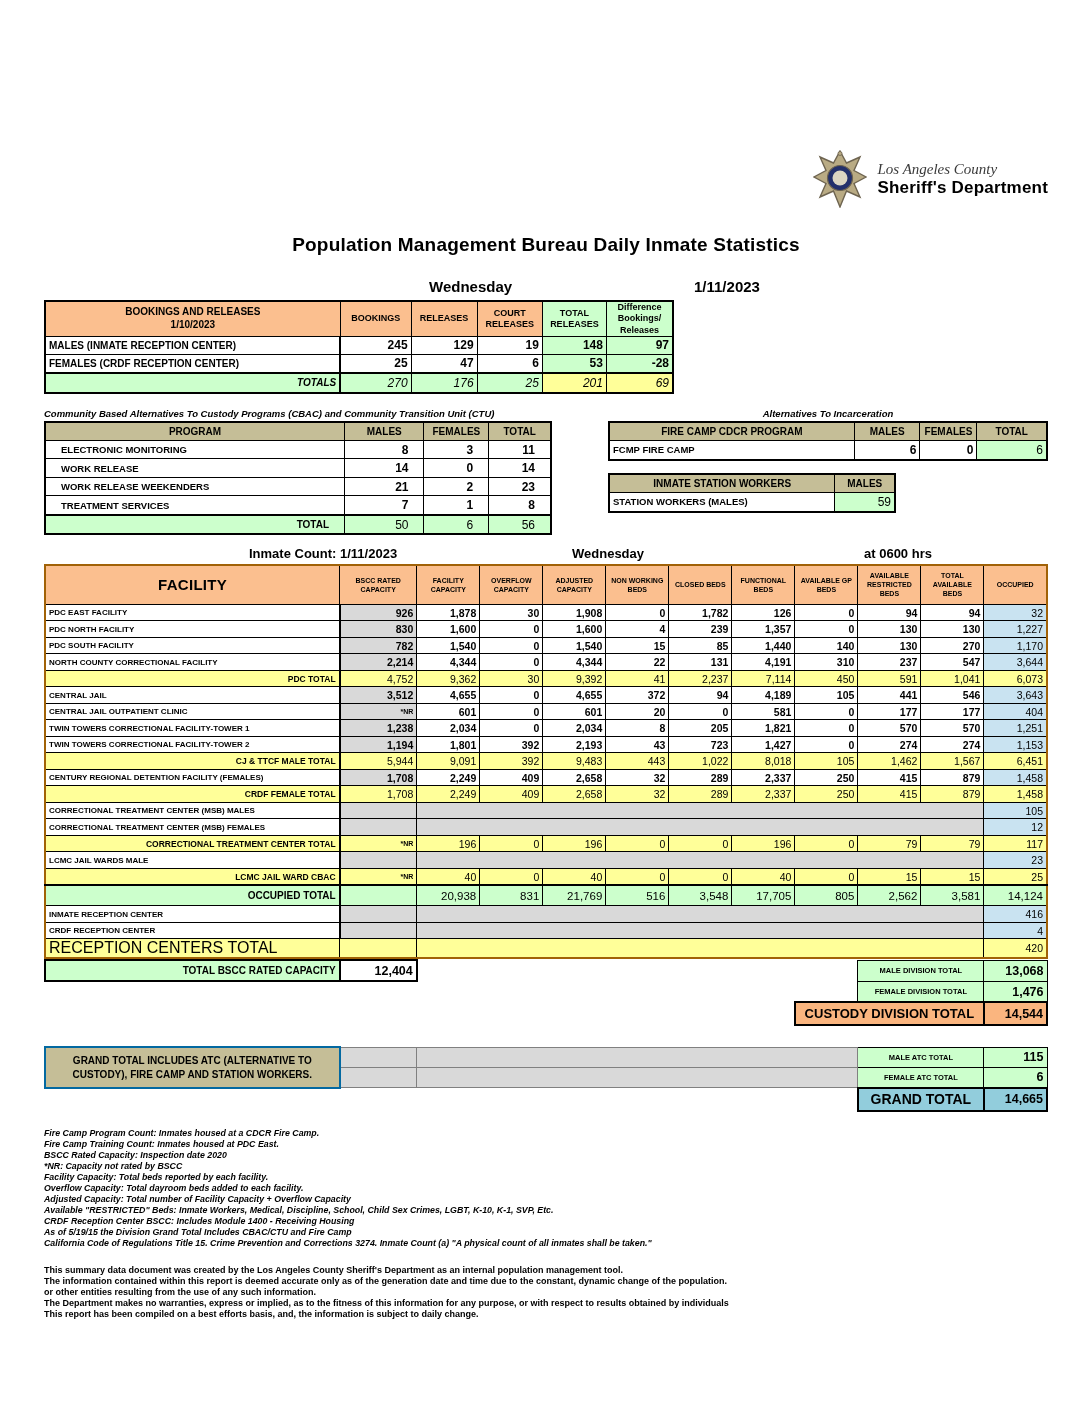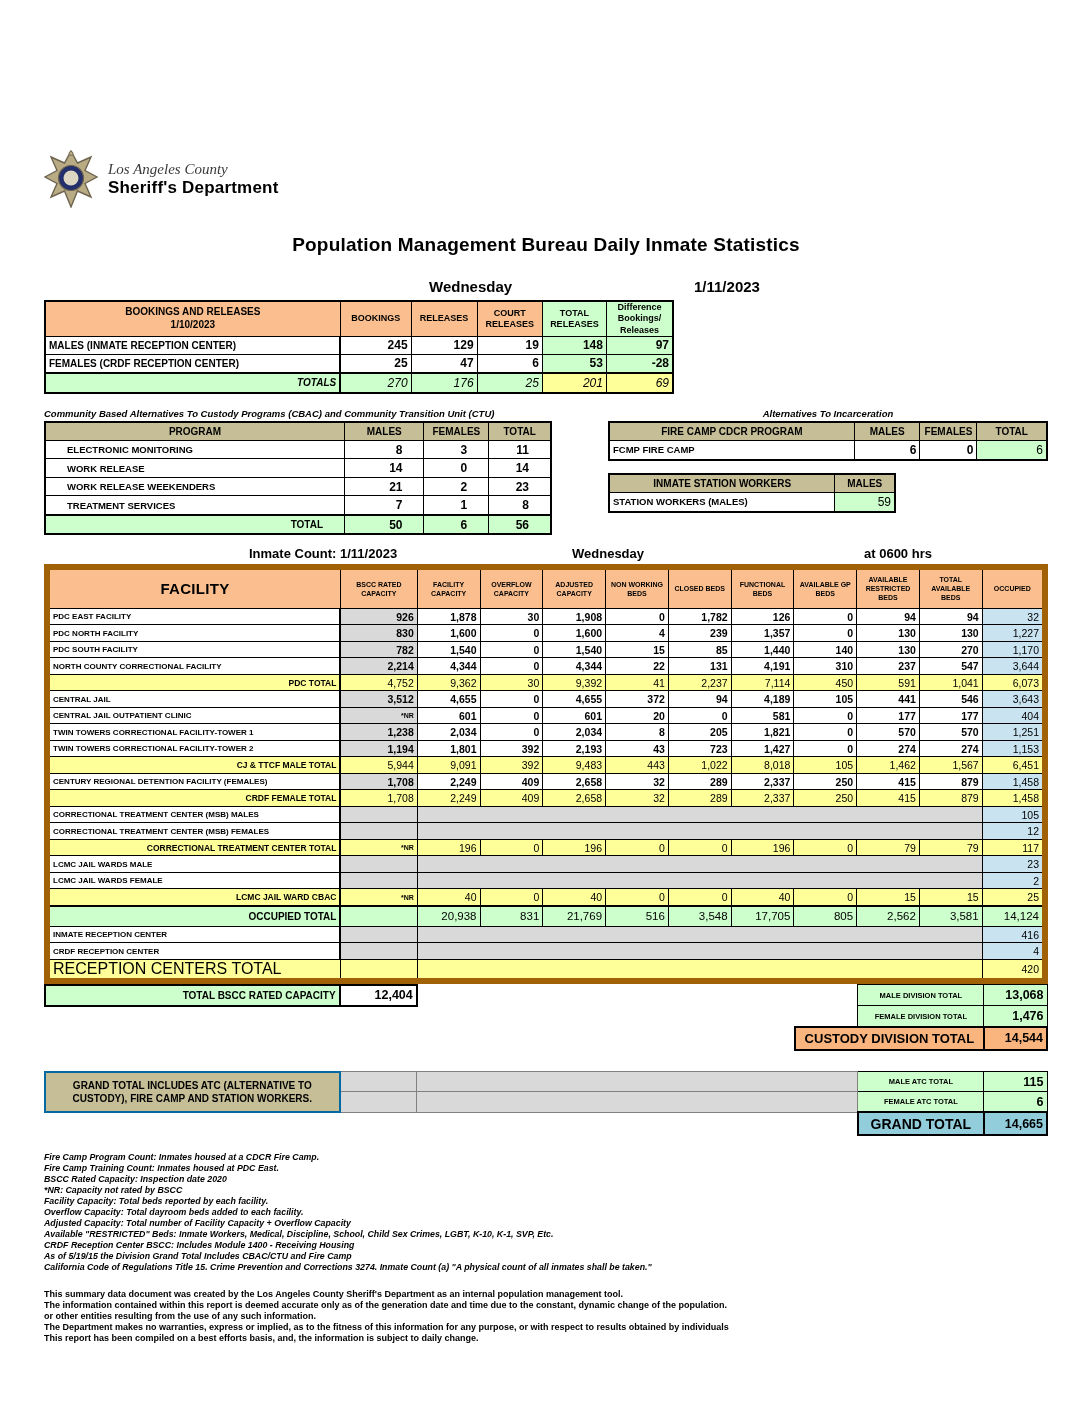--- a/index.html
+++ b/index.html
@@ -1,21 +1,21 @@
 <!DOCTYPE html>
 <html style="--peach: #FBBF8F; --green: #CCFFCC; --yellow: #FFFF99; --gray: #D9D9D9; --tan: #C5BE97; --blue: #C9E3F1; --grandblue: #92CDDC; --orange: #FAB57F;"><head>
 <meta charset="utf-8">
 <style>
   html,body{margin:0;padding:0;background:#fff;}
   .page{position:relative;width:1088px;height:1408px;background:#fff;
         font-family:"Liberation Sans",sans-serif;color:#000;overflow:hidden;}
   .inner{padding:150px 40px 0 44px;}
 
   
-  .logo-row{display:flex;align-items:center;gap:10px;height:58px;}
+  .logo-row{display:flex;align-items:center;gap:10px;height:58px;justify-content:flex-end;}
   .logo-star{width:54px;height:58px;flex:0 0 auto;}
   .logo-text .l1{font-family:"Liberation Serif",serif;font-style:italic;font-size:15px;color:#3a3a3a;}
   .logo-text .l2{font-weight:bold;font-size:17px;letter-spacing:.2px;}
 
   .title{ text-align:center;font-weight:bold;font-size:19px;margin-top:26px;letter-spacing:.2px;}
   .dayrow{position:relative;height:20px;margin-top:22px;font-weight:bold;font-size:15px;}
   .dayrow .day{position:absolute;left:385px;}
   .dayrow .date{position:absolute;left:650px;}
 
   table{border-collapse:collapse;table-layout:fixed;}
@@ -37,45 +37,45 @@
   .bk td.numn{text-align:right;font-weight:normal;font-size:12px;height:18px;}
   .bk tr.tot td{border-top:2px solid #000;font-style:italic;}
   .bk td.totlbl{text-align:right;font-weight:bold;font-size:10px;border-right:2px solid #000;}
 
   
   .mid{position:relative;margin-top:14px;height:126px;}
   .sec-title{font-style:italic;font-weight:bold;font-size:9.5px;margin-bottom:2px;}
   .cbac{position:absolute;left:0;top:0;width:508px;}
   .cbac table{width:508px;border:2px solid #000;}
   .cbac th{border:1px solid #000;background:var(--tan);font-size:10px;padding:3px 2px;}
-  .cbac td{border:1px solid #000;padding:0 21px;height:17.5px;}
+  .cbac td{border:1px solid #000;padding:0 15px;height:17.5px;}
   .cbac td.lbl{font-weight:bold;font-size:9.5px;}
   .cbac td.num{text-align:right;font-weight:bold;font-size:12px;}
   .cbac tr.tot td{background:var(--green);border-top:2px solid #000;}
-  .cbac tr.tot .num{font-weight:bold;}
+  .cbac tr.tot .num{font-weight:normal;}
   .cbac td.totlbl{text-align:right;font-weight:bold;font-size:10px;}
 
   .ati{position:absolute;left:564px;top:0;width:440px;}
   .ati .sec-title{text-align:center;}
   .ati table{width:440px;border:2px solid #000;margin-bottom:12px;}
   .ati th{border:1px solid #000;background:var(--tan);font-size:10px;padding:3px 2px;}
   .ati td{border:1px solid #000;padding:0 3px;height:18px;}
   .ati td.lbl{font-weight:bold;font-size:9.5px;}
   .ati td.num{text-align:right;font-weight:bold;font-size:12px;}
   .ati td.numg{text-align:right;font-weight:normal;font-size:12px;background:var(--green);}
   .ati .sw{width:288px;}
 
   
   .countrow{position:relative;height:18px;margin-top:12px;font-weight:bold;font-size:13px;}
   .countrow .c1{position:absolute;left:205px;}
   .countrow .c2{position:absolute;left:528px;}
   .countrow .c3{position:absolute;left:820px;}
 
   
-  .fac{width:1004px;border:6px solid #a16207;}
+  .fac{width:1004px;border:2px solid #a16207;}
   .fac col.cfac{width:29.4%;} .fac col.cbscc{width:7.7%;} .fac col.c{width:6.29%;}
   .fac th{border:1px solid #000;background:var(--peach);font-size:7px;font-weight:bold;
           text-align:center;white-space:normal;line-height:1.3;padding:2px 1px;height:34px;}
   .fac th.fh{font-size:15px;letter-spacing:.3px;}
   .fac td{border:1px solid #000;padding:0 3px;height:15.5px;}
   .fac td.lbl{font-weight:bold;font-size:8px;border-right:2px solid #000;}
   .fac td.num{text-align:right;font-weight:bold;font-size:10.5px;}
   .fac td.numn{text-align:right;font-weight:normal;font-size:10.5px;}
   .fac td.nr{text-align:right;font-weight:bold;font-size:7px;}
   .fac tr.tr-total td{background:var(--yellow);}
@@ -505,26 +505,20 @@
             <td class="numn">0</td>
             <td class="numn">79</td>
             <td class="numn">79</td>
             <td class="numn">117</td>
           </tr>
           <tr class="tr-graymid">
             <td class="lbl">LCMC JAIL WARDS MALE</td>
             <td class="midgray"></td>
             <td class="midgray" colspan="9"></td>
             <td class="numn occ">23</td>
-          </tr>
-          <tr class="tr-graymid">
-            <td class="lbl">LCMC JAIL WARDS FEMALE</td>
-            <td class="midgray"></td>
-            <td class="midgray" colspan="9"></td>
-            <td class="numn occ">2</td>
           </tr>
           <tr class="tr-total">
             <td class="lbl2">LCMC JAIL WARD CBAC</td>
             <td class="nr">*NR</td>
             <td class="numn">40</td>
             <td class="numn">0</td>
             <td class="numn">40</td>
             <td class="numn">0</td>
             <td class="numn">0</td>
             <td class="numn">40</td>

